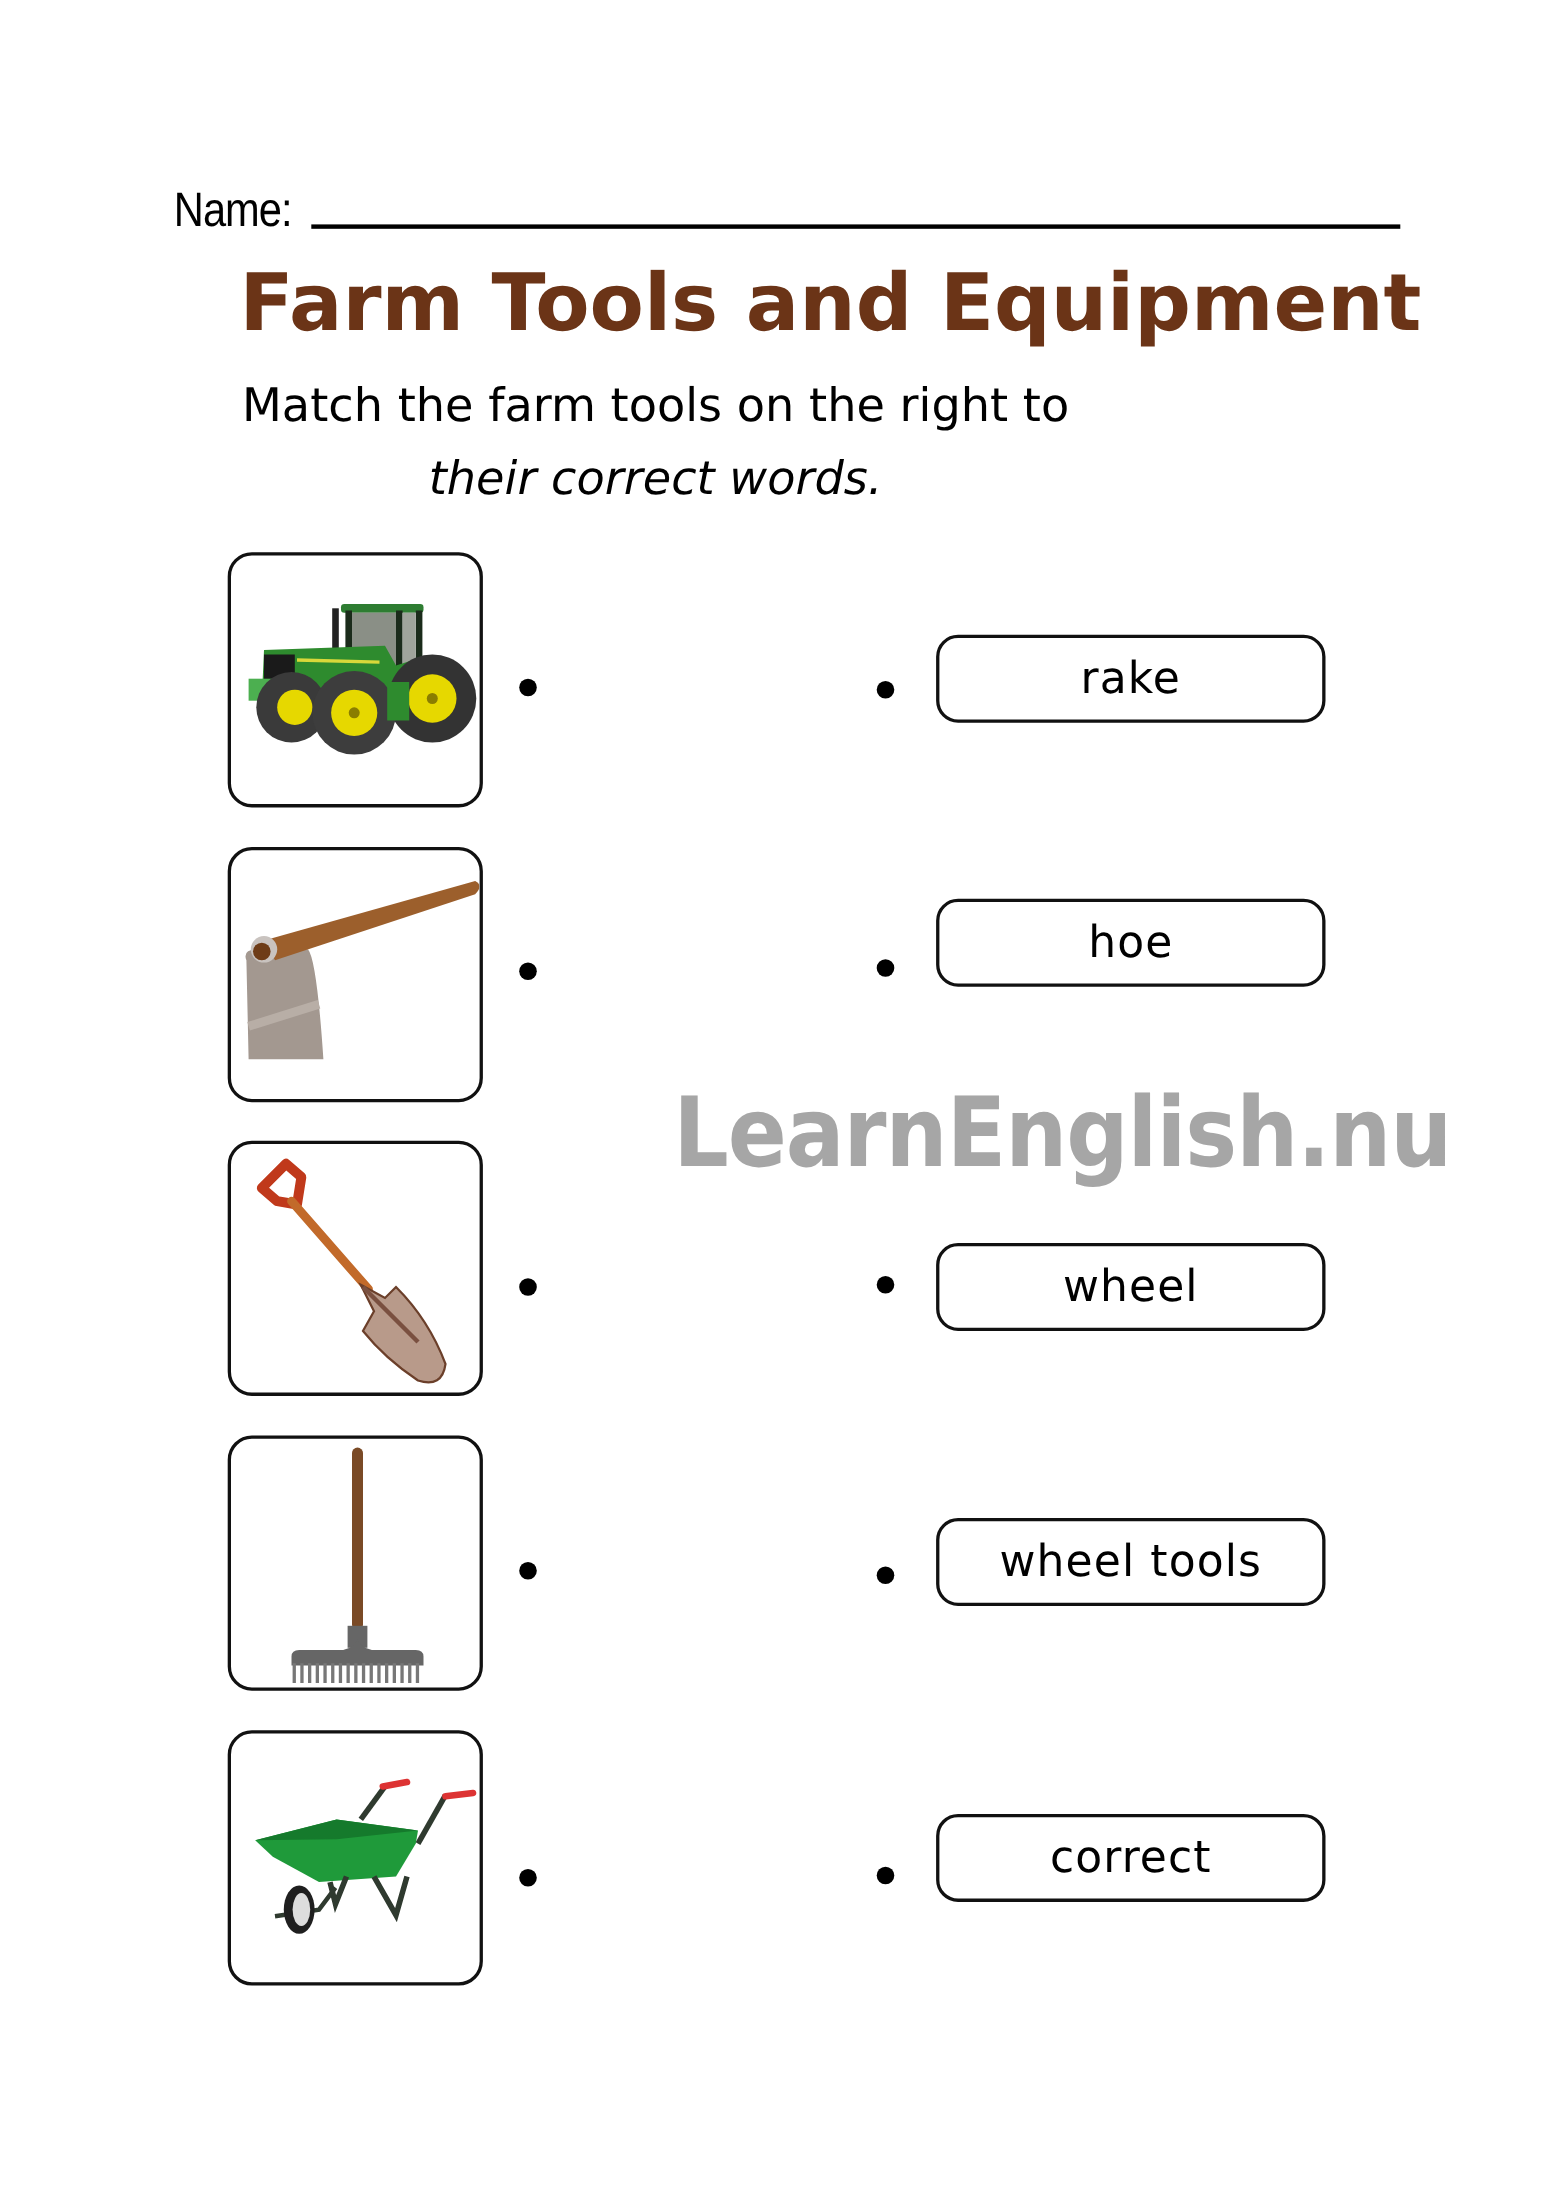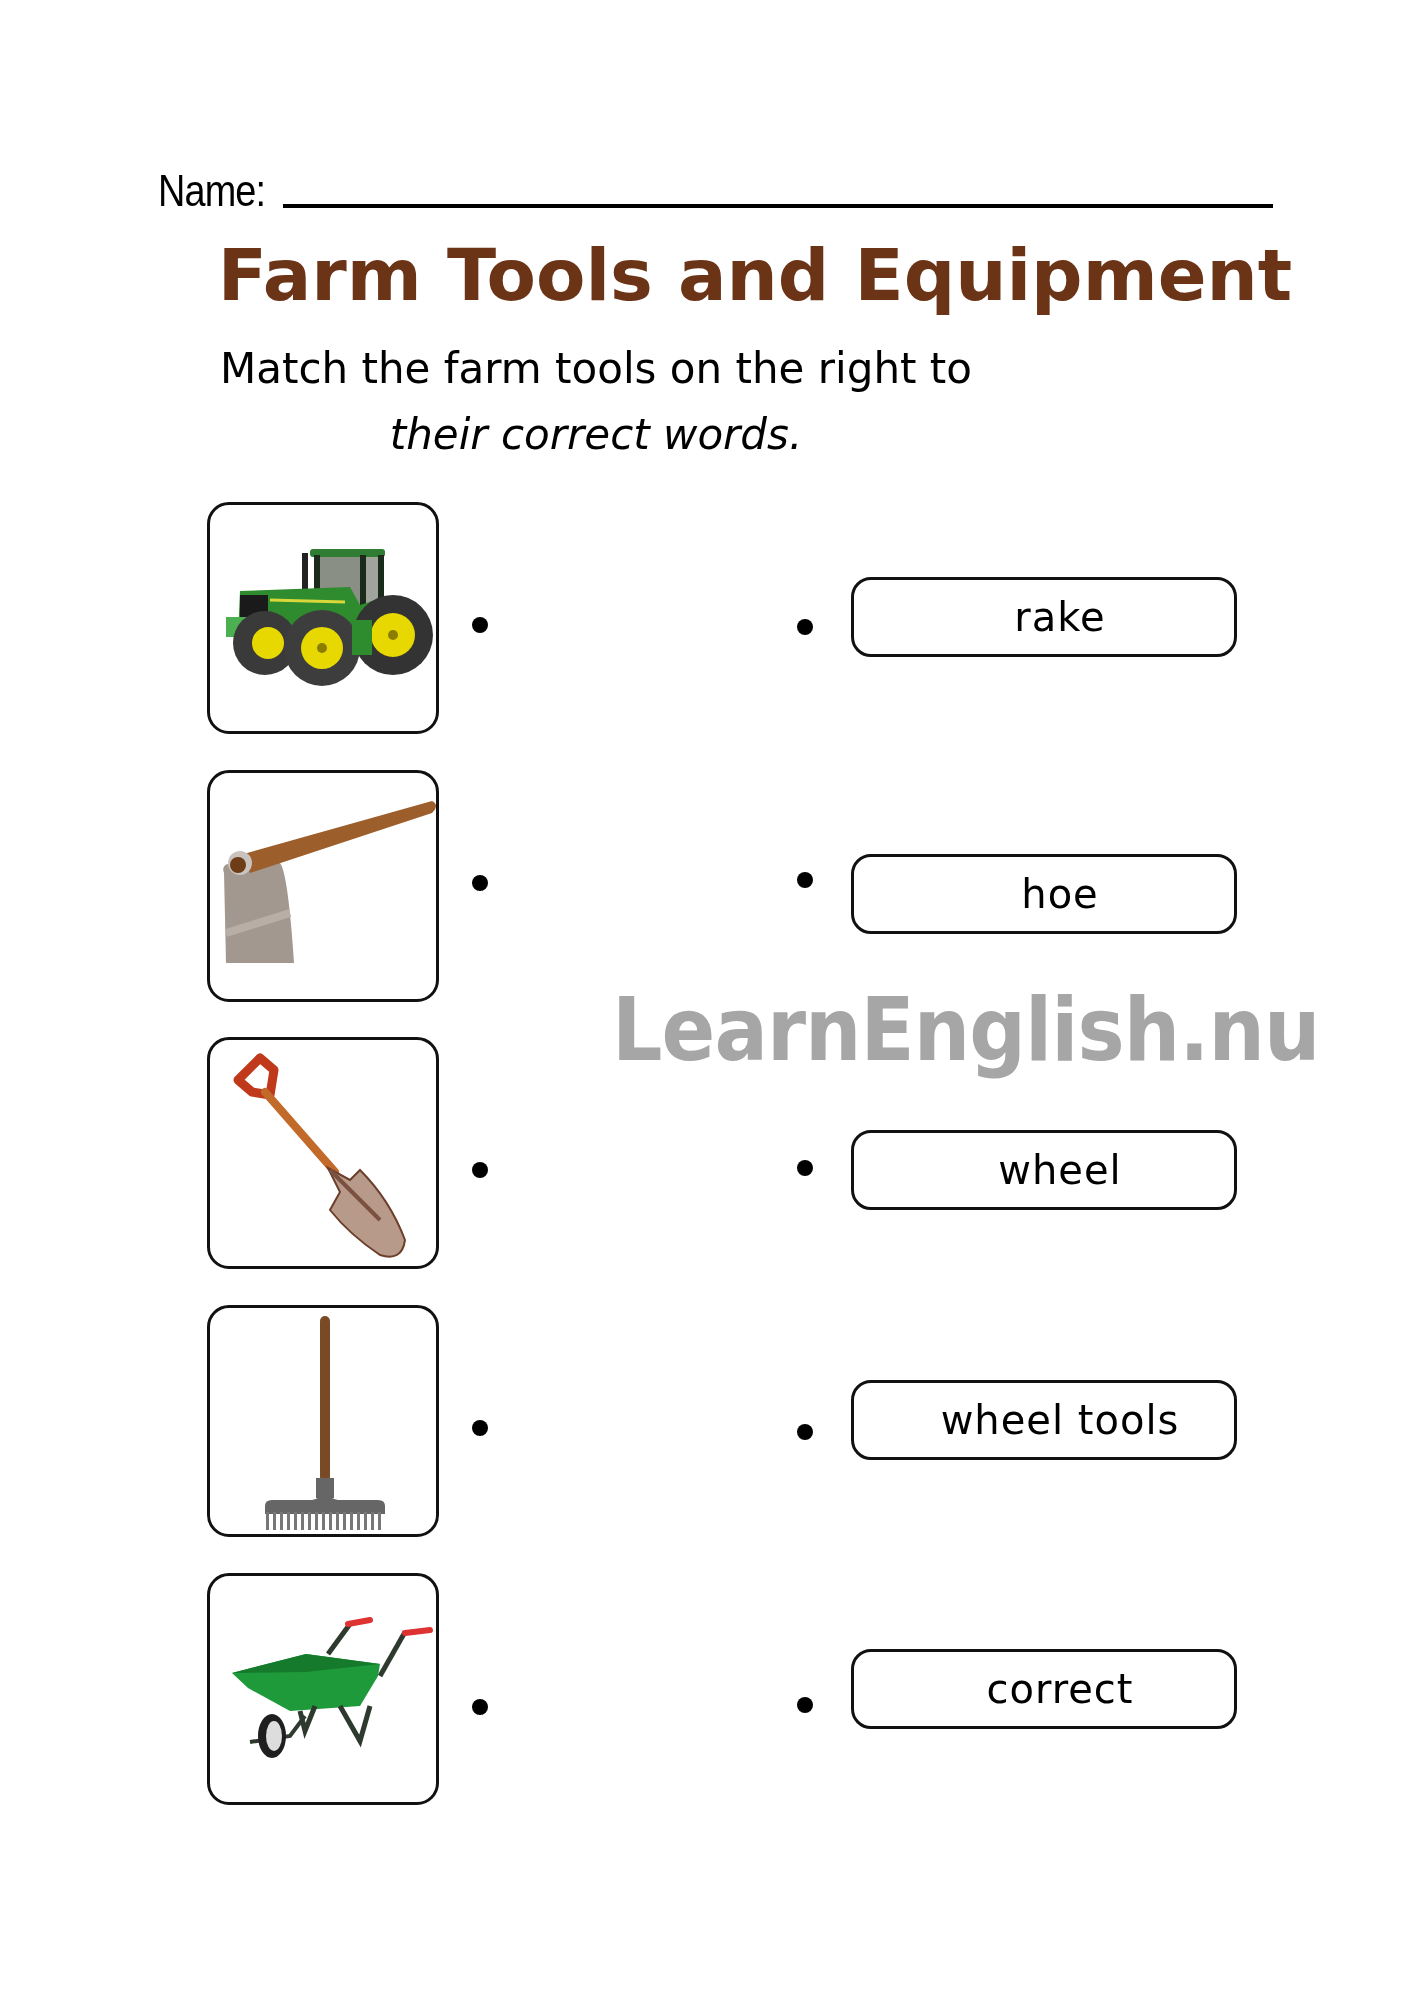--- a/index.html
+++ b/index.html
@@ -12,21 +12,21 @@
   .title { left: 0; width: 1414px; top: 233px; text-align: center; font-size: 72px; font-weight: bold;
            color: #6b3417; font-family: "DejaVu Sans", sans-serif; letter-spacing: 0px; padding-left: 48px; }
   .instr { left: 0; width: 1192px; text-align: center; font-size: 42px;
            font-family: "DejaVu Sans", sans-serif; transform-origin: center top; }
   .instr.l1 { top: 344px; }
   .instr.l2 { top: 410px; font-style: italic; }
   .pic-box { left: 207px; width: 226px; height: 226px; border: 3px solid #111; border-radius: 22px; background: #fff; overflow: hidden; }
   .pic-box svg { width: 100%; height: 100%; display: block; }
   .dot { width: 16px; height: 16px; border-radius: 50%; background: #000; }
   .word-box { left: 851px; width: 348px; height: 74px; border: 3px solid #111; border-radius: 20px;
-              display: flex; align-items: center; justify-content: center; background: #fff; padding-left: 32px; }
+              display: flex; align-items: center; justify-content: center; background: #fff; }
   .word-box span { font-size: 40px; font-family: "DejaVu Sans", sans-serif; letter-spacing: 1px; }
   .watermark { left: 612px; top: 978px; font-size: 88px; font-weight: bold; color: #a6a6a6;
                font-family: "DejaVu Sans", sans-serif; letter-spacing: -1px; white-space: nowrap;
                transform: scaleX(0.9); transform-origin: left top; }
 </style>
 </head>
 <body>
 
 <div class="abs name-label">Name:</div>
 <div class="abs name-line"></div>
@@ -131,21 +131,21 @@
 
 <div class="abs dot" style="left:797px; top:619px"></div>
 <div class="abs dot" style="left:797px; top:872px"></div>
 <div class="abs dot" style="left:797px; top:1160px"></div>
 <div class="abs dot" style="left:797px; top:1424px"></div>
 <div class="abs dot" style="left:797px; top:1697px"></div>
 
 <div class="abs word-box" style="top:577px">
   <span>rake</span>
 </div>
-<div class="abs word-box" style="top:854px">
+<div class="abs word-box" style="top:817px">
   <span>hoe</span>
 </div>
 <div class="abs word-box" style="top:1130px">
   <span>wheel</span>
 </div>
 <div class="abs word-box" style="top:1380px">
   <span>wheel tools</span>
 </div>
 <div class="abs word-box" style="top:1649px">
   <span>correct</span>

